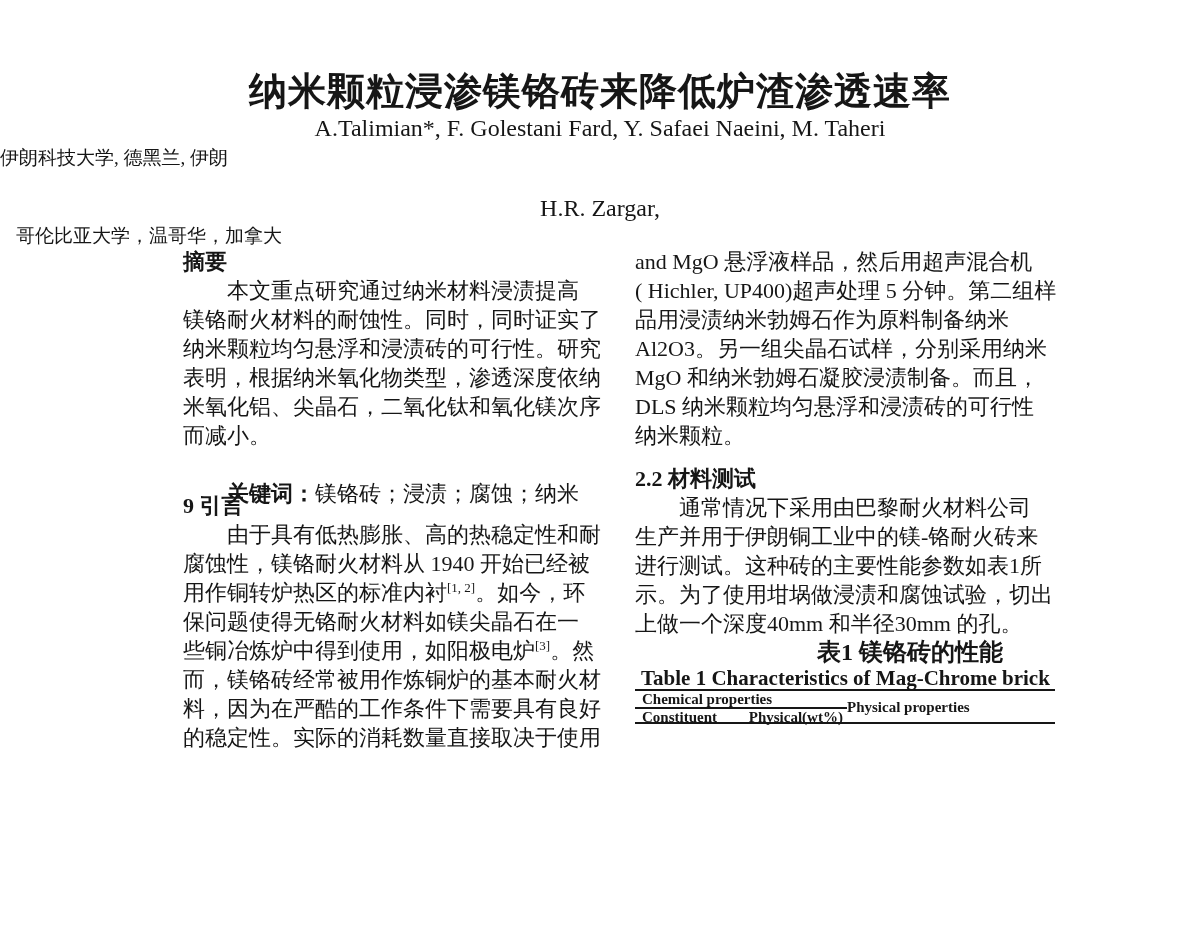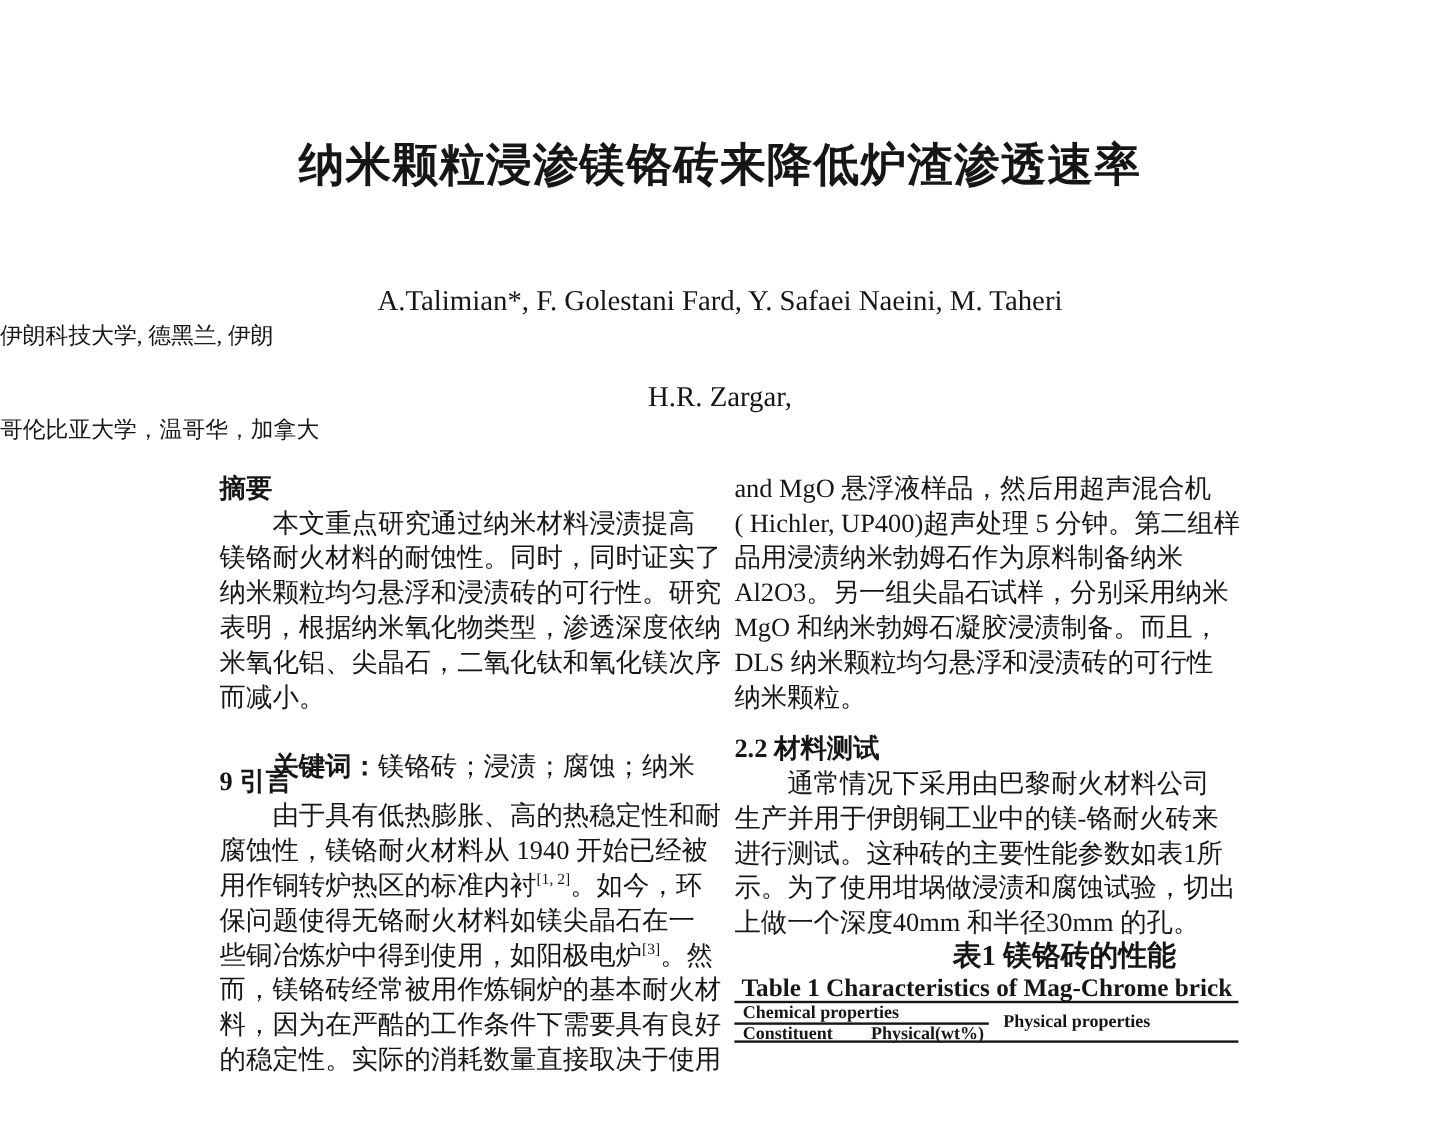--- a/index.html
+++ b/index.html
@@ -6,47 +6,45 @@
   body {
     width: 1200px; height: 941px;
     background: #ffffff;
     color: #161616;
     font-family: "Liberation Serif", "DejaVu Serif", serif;
     overflow: hidden;
   }
   .page { position: relative; width: 1200px; height: 941px; overflow: hidden; }
 
   .title {
-    margin: 0; padding-top: 114px;
+    margin: 0; padding-top: 67px;
     text-align: center;
     font-size: 38px; font-weight: bold;
     line-height: 48px;
     letter-spacing: 1px;
     white-space: pre;
   }
   .authors {
-    margin-top: 76px;
     text-align: center;
     font-size: 24px; line-height: 26px;
     white-space: pre;
   }
   .affil {
     margin-top: 6px;
     text-align: left;
     font-size: 19px; line-height: 22px;
     white-space: pre;
   }
   .author2 { margin-top: 26px; }
-  .affil2  { margin-top: 4px; }
+  .affil2  { margin-top: 4px; padding-left: 16px; }
 
   .columns {
-    margin-top: 22px;
     padding-left: 183px;
     display: flex;
-    gap: 12px;
+    gap: 35px;
   }
   .col { font-size: 22px; line-height: 29px; }
   .col.left  { width: 417px; }
   .col.right { width: 420px; }
   .line { white-space: pre; height: 29px; overflow: visible; }
   .sup { vertical-align: super; font-size: 13px; line-height: 0; }
 
   .heading { font-weight: bold; white-space: pre; height: 29px; }
   .gap-before-sec1 { margin-top: 12px; }
   .gap-before-sec22 { margin-top: 14px; }
@@ -63,21 +61,21 @@
   }
 
   .mini-table { position: relative; width: 420px; }
   .rule { background: #161616; height: 2px; }
   .rule.partial { width: 212px; }
   .trow { position: relative; font-size: 15px; font-weight: 600; line-height: 15px; }
   .trow1 { height: 15px; padding-top: 1px; }
   .trow2 { height: 12px; padding-top: 1px; }
   .tcell { display: inline-block; white-space: pre; }
   .cell-chem { padding-left: 7px; }
-  .cell-phys { position: absolute; left: 224px; top: 9px; }
+  .cell-phys { position: absolute; left: 212px; top: 9px; }
   .cell-constituent { padding-left: 7px; width: 103px; }
   .cell-contents { }
 </style>
 </head>
 <body>
 
 <div class="page">
 
   <h1 class="title">纳米颗粒浸渗镁铬砖来降低炉渣渗透速率</h1>
 

